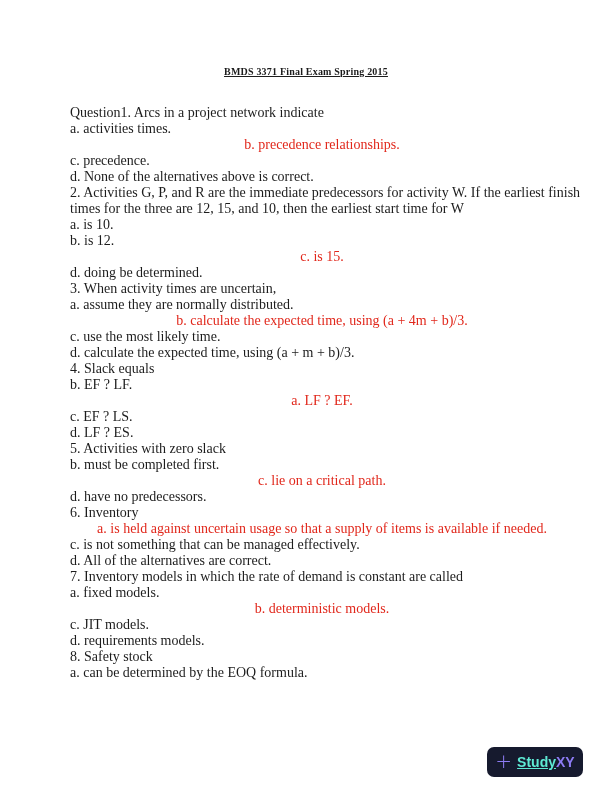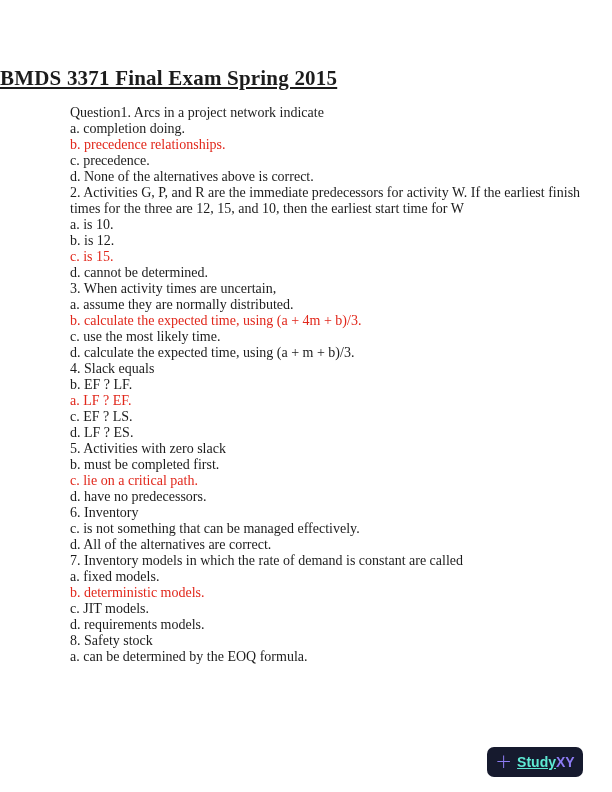--- a/index.html
+++ b/index.html
@@ -19,41 +19,43 @@
     width:612px;
     height:792px;
     background:var(--page-bg);
     overflow:hidden;
   }
   .exam-title{
     position:absolute;
     top:66px;
     left:0;
     width:612px;
-    font-size:21px;
+    text-align:center;
+    font-size:10px;
     font-weight:bold;
     color:var(--body-text);
     text-decoration:underline;
     letter-spacing:0.2px;
   }
   .exam-lines{
     position:absolute;
     top:105px;
     left:70px;
     right:38px;
     font-size:14px;
     color:var(--body-text);
   }
   .exam-lines .line{
     height:16px;
     line-height:16px;
     white-space:nowrap;
   }
   .exam-lines .line.red{
     color:var(--answer-red);
+    text-align:center;
   }
   .studyxy-badge{
     position:absolute;
     left:487px;
     top:747px;
     width:96px;
     height:30px;
     background:var(--badge-bg);
     border-radius:7px;
     display:flex;
@@ -82,45 +84,46 @@
 </style>
 </head>
 <body>
 
 <div class="page">
 
   <div class="exam-title">BMDS 3371 Final Exam Spring 2015</div>
 
   <div class="exam-lines">
       <div class="line">Question1. Arcs in a project network indicate</div>
-      <div class="line">a. completion doing.</div>
+      <div class="line">a. activities times.</div>
       <div class="line red">b. precedence relationships.</div>
       <div class="line">c. precedence.</div>
       <div class="line">d. None of the alternatives above is correct.</div>
       <div class="line">2. Activities G, P, and R are the immediate predecessors for activity W. If the earliest finish</div>
       <div class="line">times for the three are 12, 15, and 10, then the earliest start time for W</div>
       <div class="line">a. is 10.</div>
       <div class="line">b. is 12.</div>
       <div class="line red">c. is 15.</div>
-      <div class="line">d. cannot be determined.</div>
+      <div class="line">d. doing be determined.</div>
       <div class="line">3. When activity times are uncertain,</div>
       <div class="line">a. assume they are normally distributed.</div>
       <div class="line red">b. calculate the expected time, using (a + 4m + b)/3.</div>
       <div class="line">c. use the most likely time.</div>
       <div class="line">d. calculate the expected time, using (a + m + b)/3.</div>
       <div class="line">4. Slack equals</div>
       <div class="line">b. EF ? LF.</div>
       <div class="line red">a. LF ? EF.</div>
       <div class="line">c. EF ? LS.</div>
       <div class="line">d. LF ? ES.</div>
       <div class="line">5. Activities with zero slack</div>
       <div class="line">b. must be completed first.</div>
       <div class="line red">c. lie on a critical path.</div>
       <div class="line">d. have no predecessors.</div>
       <div class="line">6. Inventory</div>
+      <div class="line red">a. is held against uncertain usage so that a supply of items is available if needed.</div>
       <div class="line">c. is not something that can be managed effectively.</div>
       <div class="line">d. All of the alternatives are correct.</div>
       <div class="line">7. Inventory models in which the rate of demand is constant are called</div>
       <div class="line">a. fixed models.</div>
       <div class="line red">b. deterministic models.</div>
       <div class="line">c. JIT models.</div>
       <div class="line">d. requirements models.</div>
       <div class="line">8. Safety stock</div>
       <div class="line">a. can be determined by the EOQ formula.</div>
     </div>

